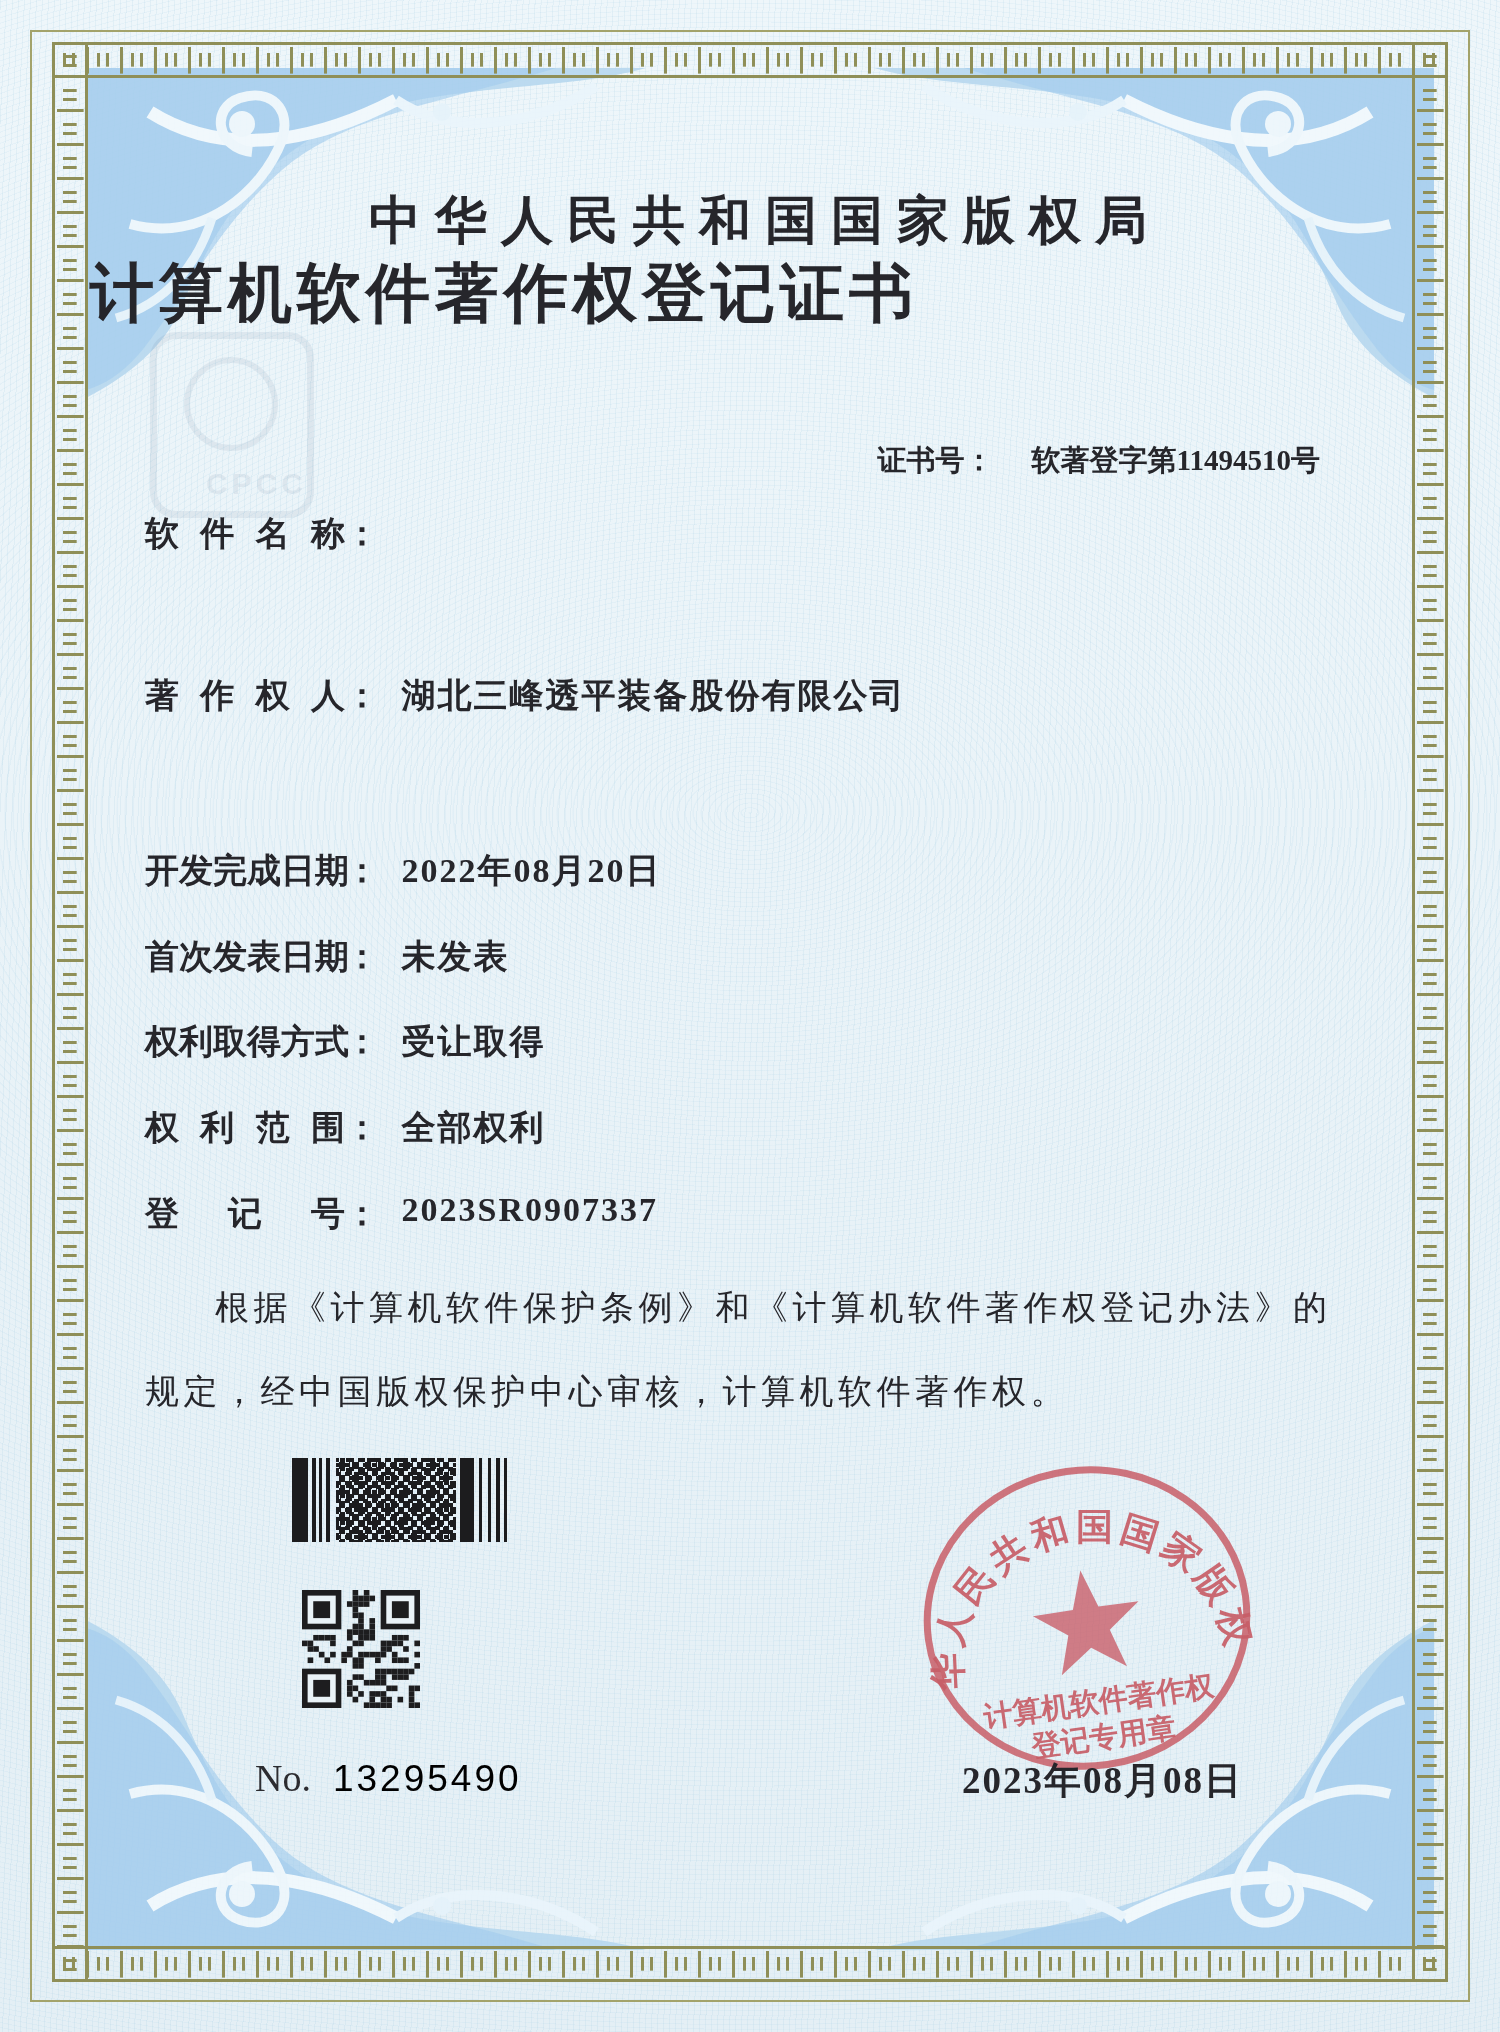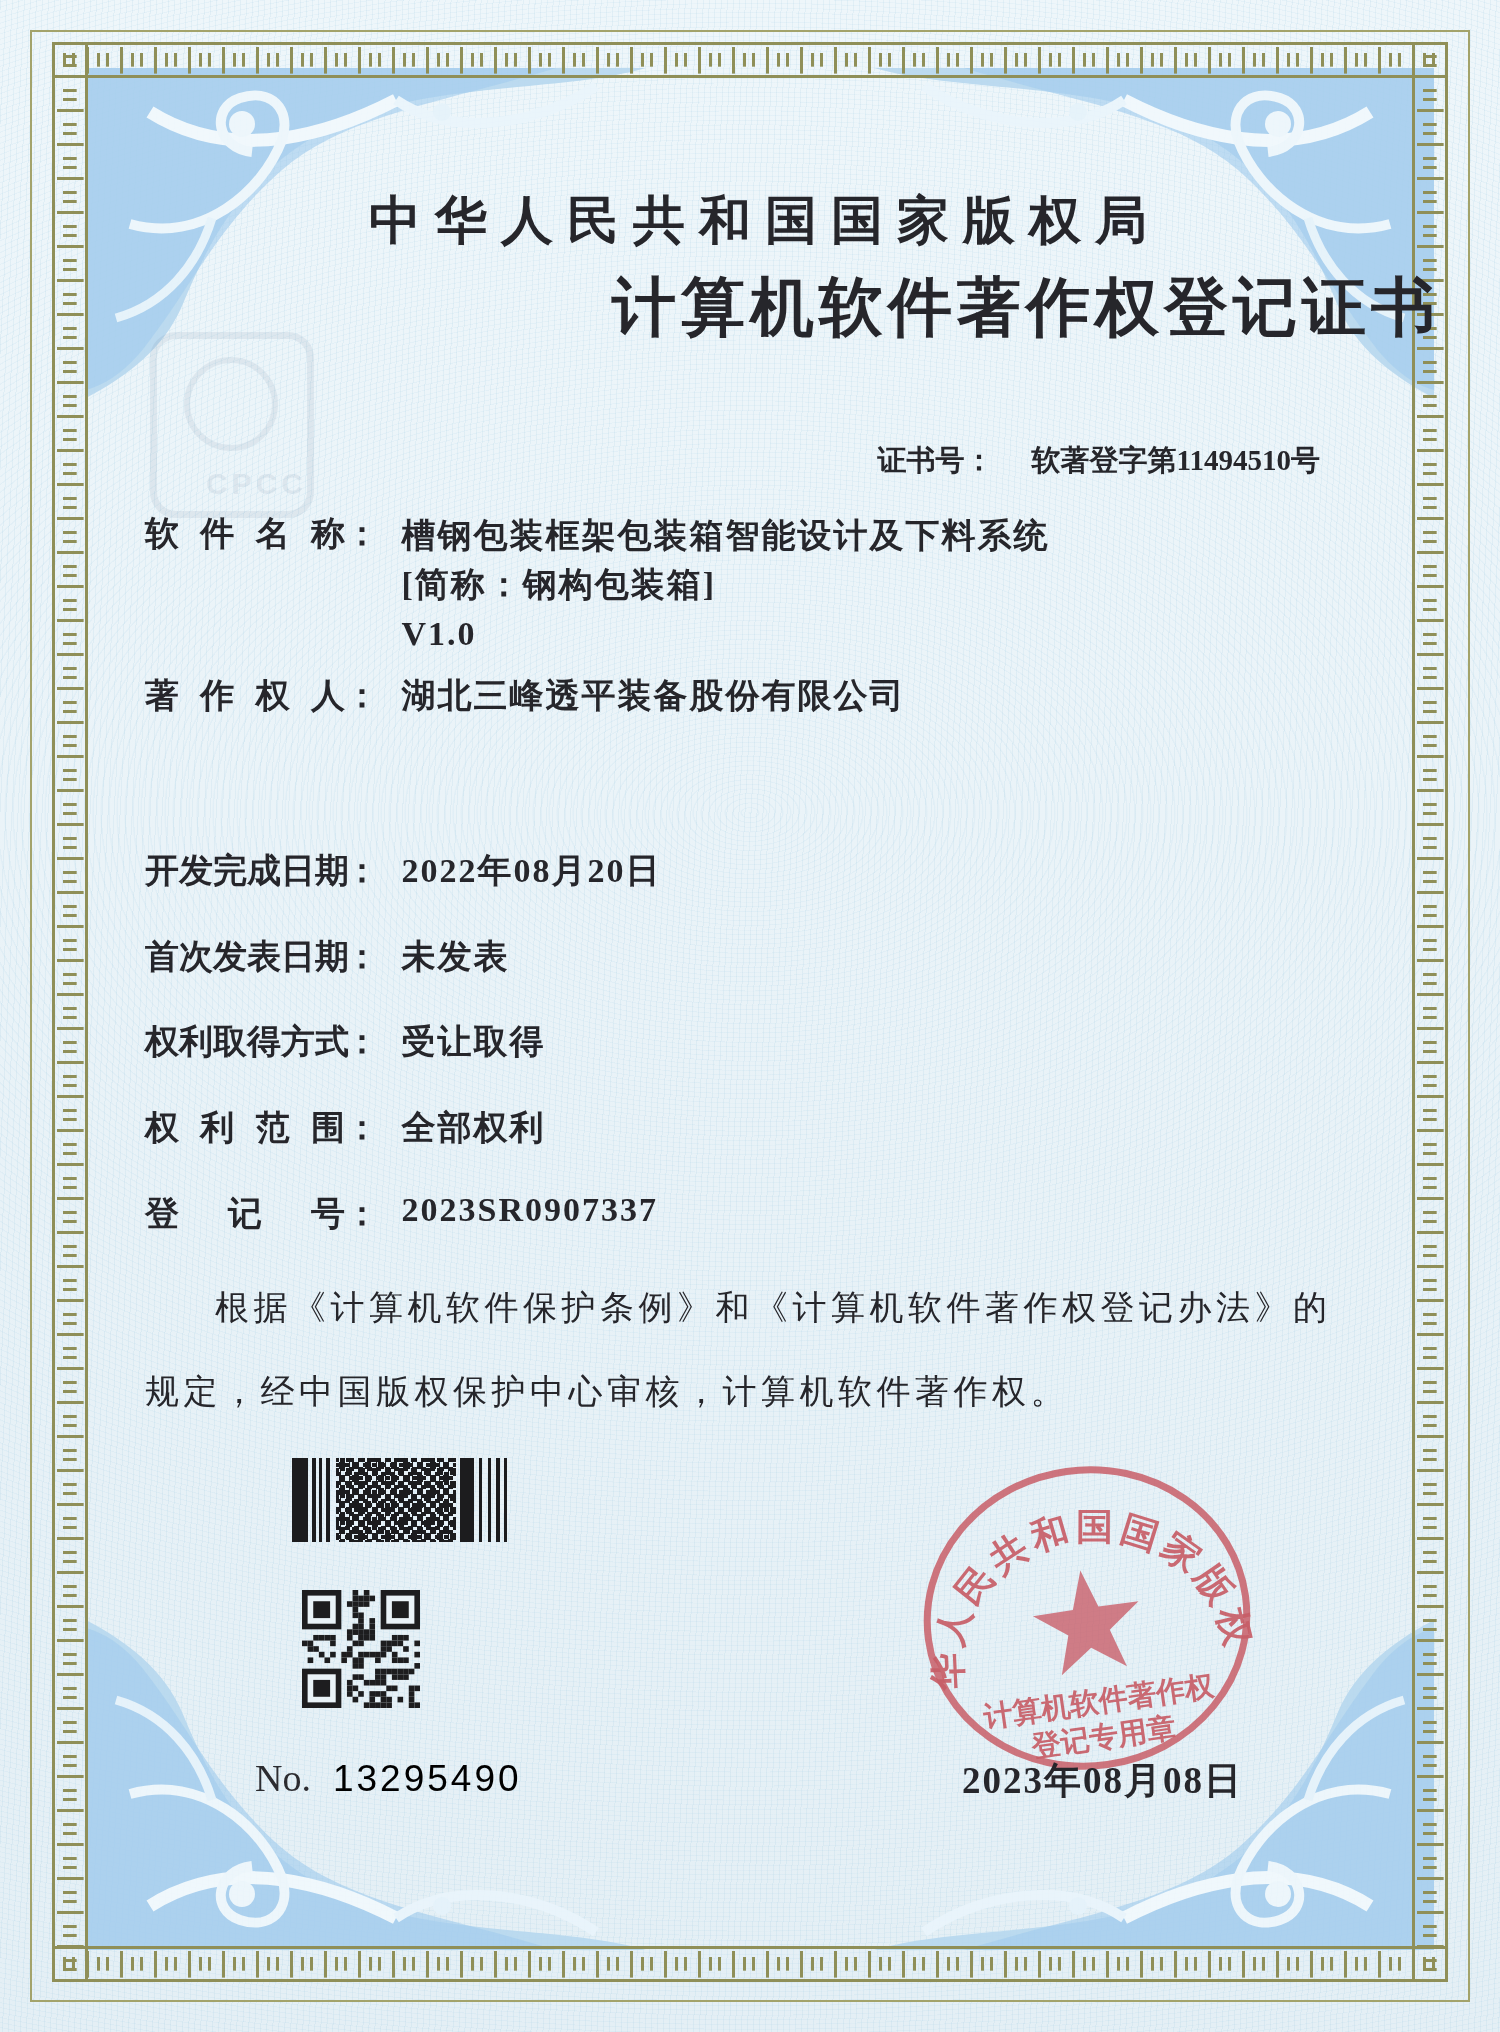--- a/index.html
+++ b/index.html
@@ -41,21 +41,21 @@
   .corner.br{right:66px;bottom:82px;transform:scale(-1,-1)}
   
   .cpcc{position:absolute;left:150px;top:332px;width:150px;height:172px;opacity:.10;z-index:2;
     border:7px solid #5e7795;border-radius:26px;}
   .cpcc .circ{position:absolute;left:27px;top:18px;width:82px;height:82px;border:6px solid #5e7795;border-radius:50%;}
   .cpcc .wm-text{position:absolute;left:0;right:0;bottom:10px;text-align:right;font-size:30px;letter-spacing:4px;color:#5e7795;font-weight:700;font-family:"Liberation Sans",sans-serif;}
   
   .doc{position:absolute;inset:0;z-index:3;}
   .issuer{position:absolute;left:90px;width:1350px;top:186px;text-align:center;
     font-size:52px;font-weight:700;letter-spacing:14px;white-space:nowrap;}
-  .cert-title{position:absolute;left:90px;width:1350px;top:264px;text-align:right;
+  .cert-title{position:absolute;left:90px;width:1350px;top:250px;text-align:left;
     font-size:64px;font-weight:900;letter-spacing:5px;white-space:nowrap;}
   .certno-row{position:absolute;top:441px;right:180px;font-size:29px;font-weight:700;white-space:nowrap;}
   .certno-row .gap{display:inline-block;width:38px;}
   .row{position:absolute;left:145px;font-size:34px;font-weight:700;white-space:nowrap;}
   .flabel{display:inline-flex;justify-content:space-between;width:200px;vertical-align:top;}
   .colon{vertical-align:top;}
   .fvalue{margin-left:14px;letter-spacing:2px;vertical-align:top;}
   .vblock{display:inline-flex;flex-direction:column;line-height:49px;}
   .statement{position:absolute;left:145px;width:1230px;font-size:34px;letter-spacing:4.5px;line-height:40px;white-space:nowrap;font-family:Liberation Serif, serif;}
   .statement.l1{top:1288px;text-indent:70px;}
@@ -144,25 +144,20 @@
 
   <div class="certno-row"><span>证书号</span><span>：</span><span class="gap"></span><span>软著登字第11494510号</span></div>
 
   <div class="row" style="top:511px">
     <span class="flabel">
         <span>软</span>
         <span>件</span>
         <span>名</span>
         <span>称</span>
       </span><span class="colon">：</span>
-    <span class="fvalue vblock">
-      <span>槽钢包装框架包装箱智能设计及下料系统</span>
-      <span>[简称：钢构包装箱]</span>
-      <span>V1.0</span>
-    </span>
   </div>
 
   <div class="row" style="top:673px">
     <span class="flabel">
         <span>著</span>
         <span>作</span>
         <span>权</span>
         <span>人</span>
       </span><span class="colon">：</span>
     <span class="fvalue">湖北三峰透平装备股份有限公司</span>

